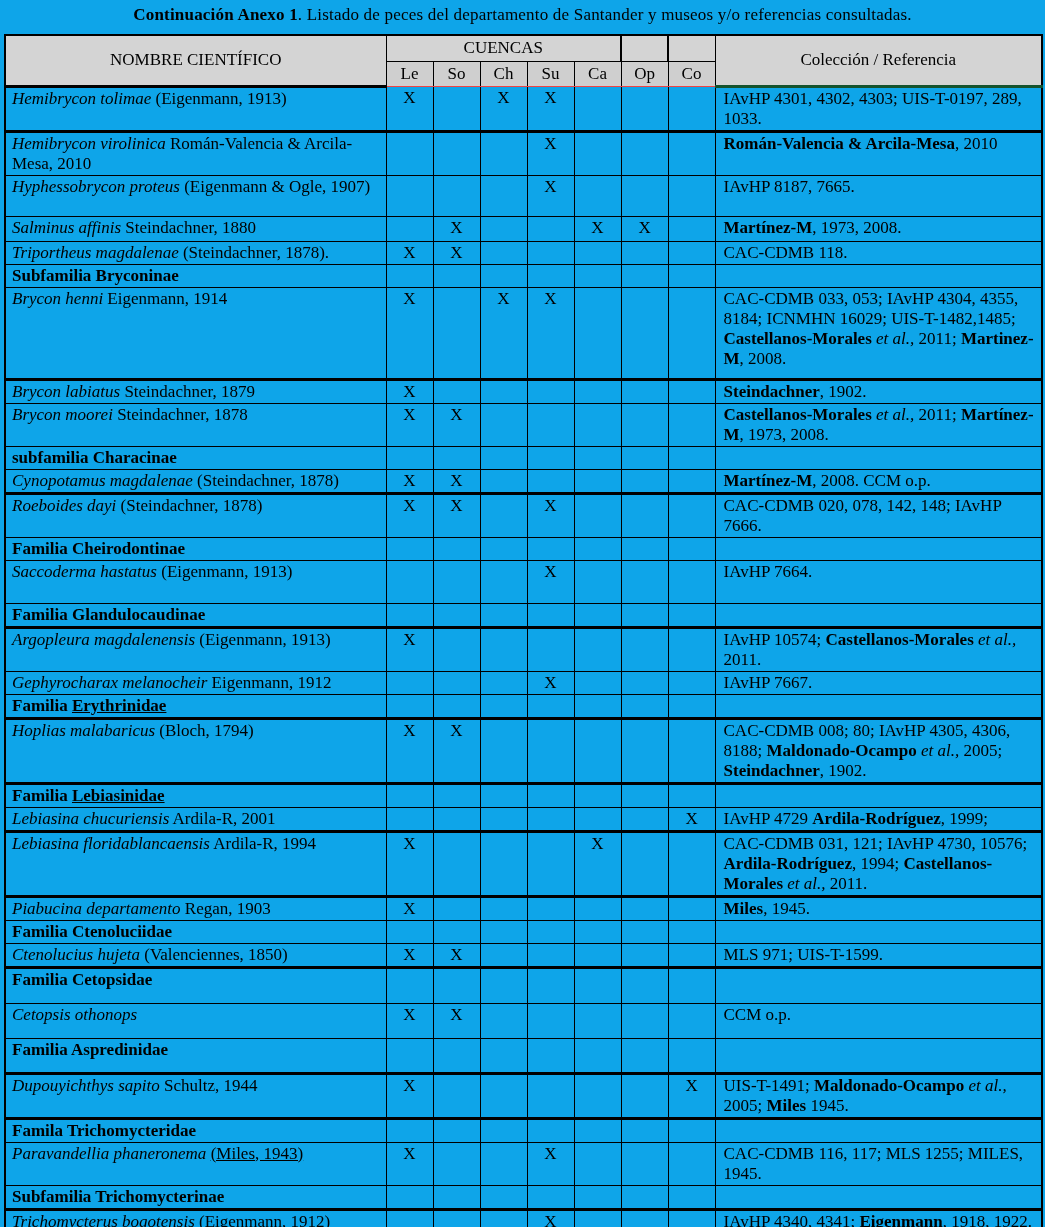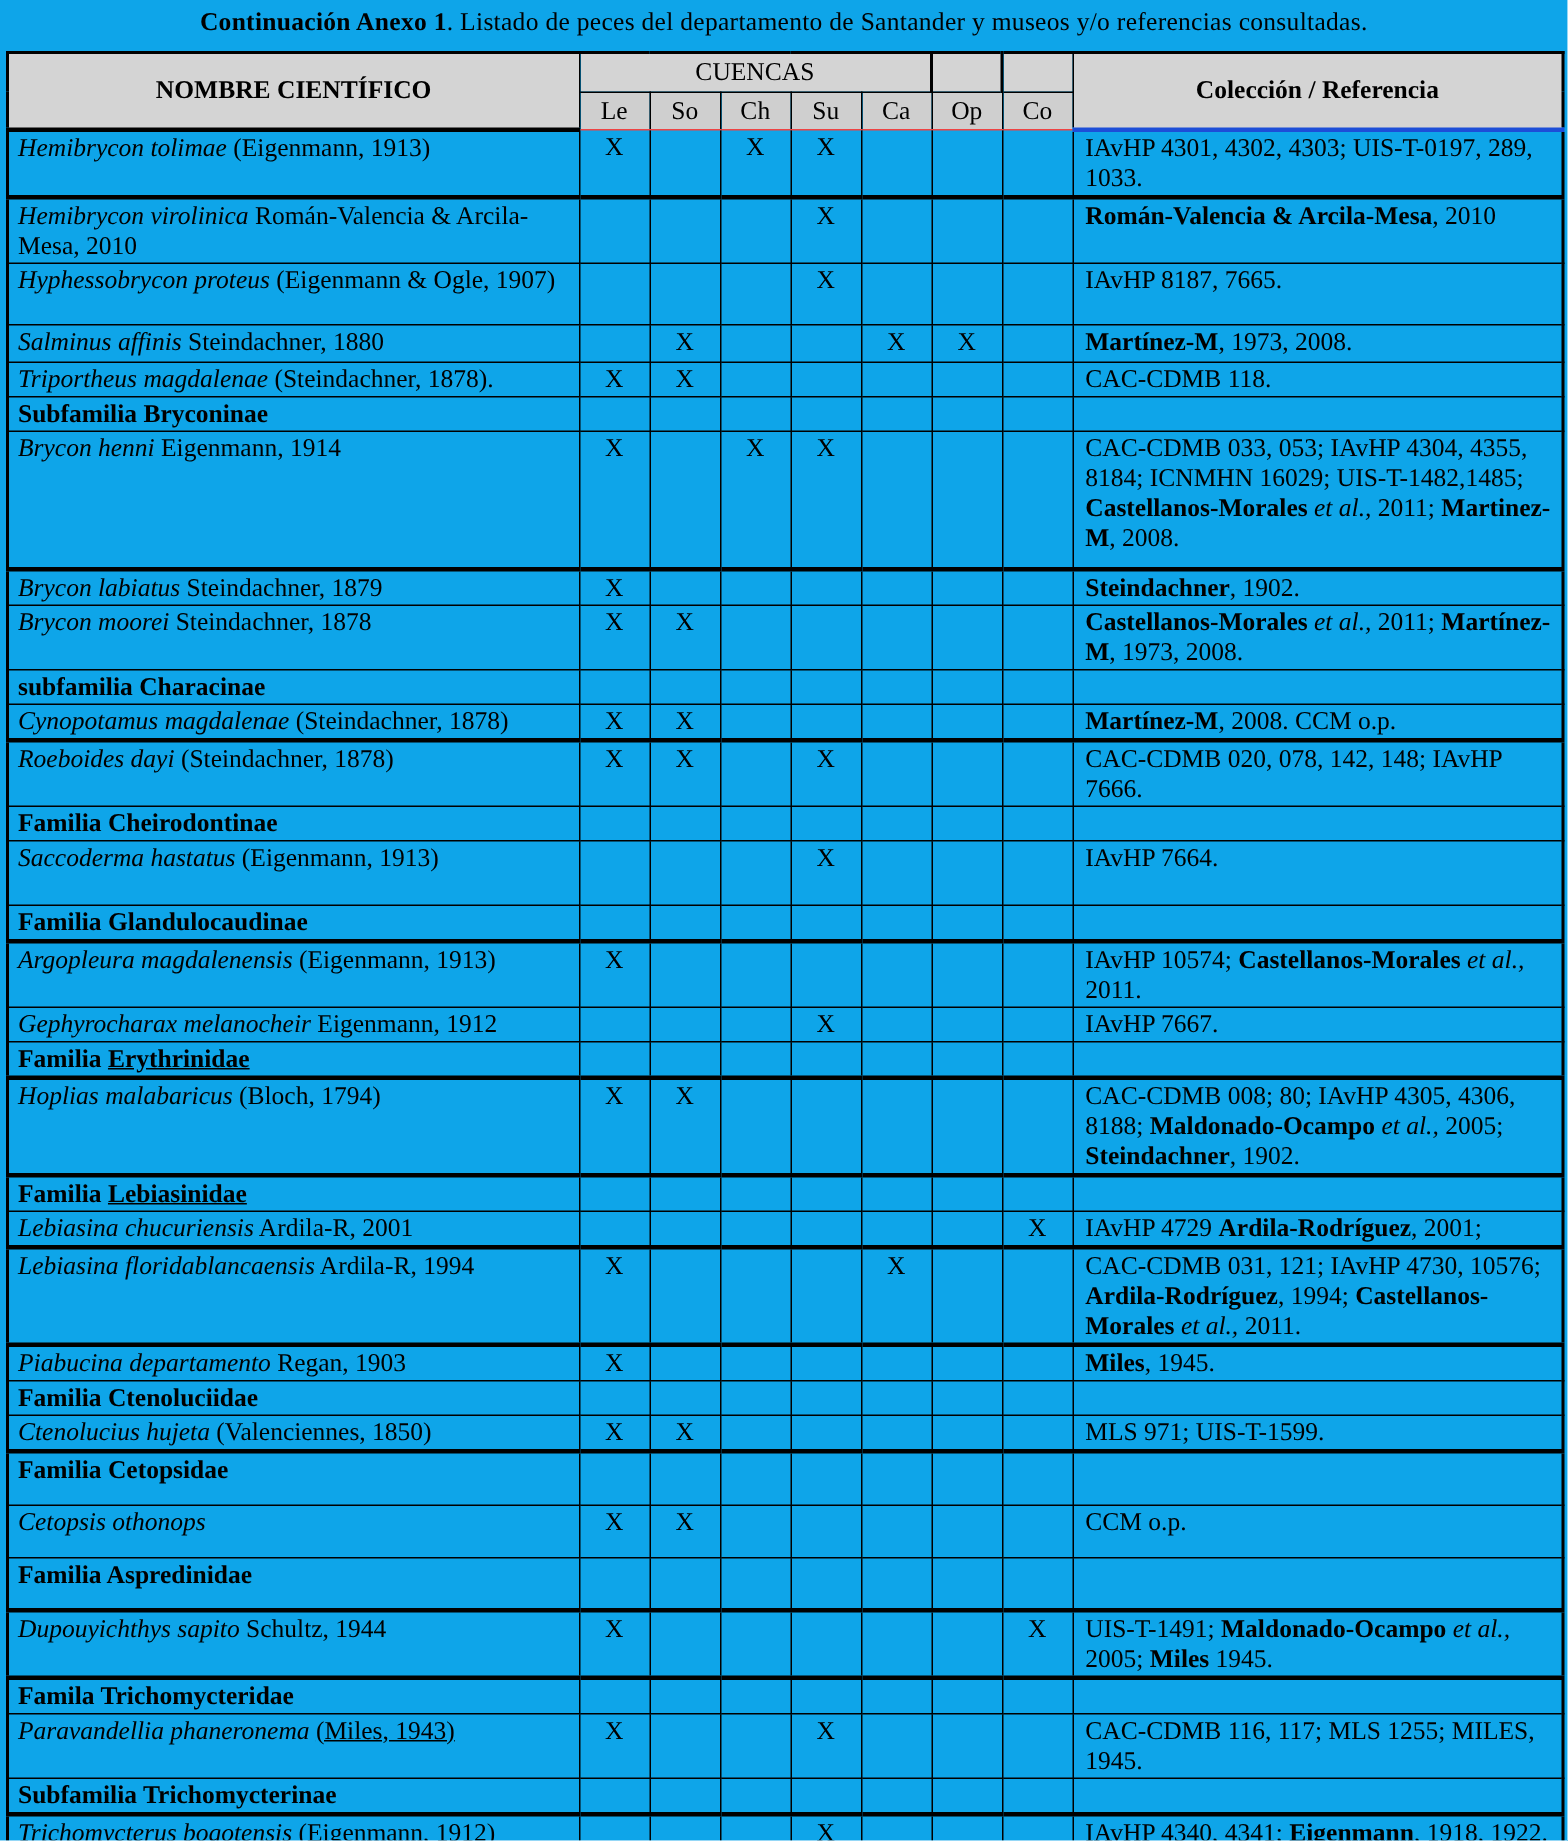--- a/index.html
+++ b/index.html
@@ -39,24 +39,24 @@
   thead th {
     background: #d4d4d4;
     font-size: 17px;
     font-weight: normal;
     text-align: center;
     vertical-align: middle;
     padding: 1px 2px;
   }
   thead tr.top-row { height: 26px; }
   thead tr.sub-row { height: 25px; }
-  thead th.name-h, thead th.ref-h { font-weight: bold; }
+  thead th.name-h, thead th.ref-h { font-weight: normal; }
   thead tr.sub-row th { background: #cfcfcf; border-bottom: 1px solid #ef4444; }
   thead th.name-h { border-bottom: 3px solid #000; }
-  thead th.ref-h  { border-bottom: 3px solid #1d4ed8; }
+  thead th.ref-h  { border-bottom: 3px solid #14532d; }
   thead th.empty-h { border-left: 2px solid #000; }
   td.name-cell {
     font-size: 17px;
     line-height: 20px;
     vertical-align: top;
     padding: 1px 3px 1px 6px;
   }
   td.mark-cell {
     font-size: 17px;
     line-height: 20px;
@@ -337,21 +337,21 @@
         </tr>
         <tr style="height: 22px;">
           <td class="name-cell"><span class="seg-i ">Lebiasina chucuriensis</span><span class=""> Ardila-R, 2001</span></td>
           <td class="mark-cell col-0"></td>
           <td class="mark-cell col-1"></td>
           <td class="mark-cell col-2"></td>
           <td class="mark-cell col-3"></td>
           <td class="mark-cell col-4"></td>
           <td class="mark-cell col-5"></td>
           <td class="mark-cell col-6">X</td>
-          <td class="ref-cell"><span class="">IAvHP 4729 </span><span class="seg-b ">Ardila-Rodríguez</span><span class="">, 2001;</span></td>
+          <td class="ref-cell"><span class="">IAvHP 4729 </span><span class="seg-b ">Ardila-Rodríguez</span><span class="">, 1999;</span></td>
         </tr>
         <tr class="thick-top" style="height: 64px;">
           <td class="name-cell"><span class="seg-i ">Lebiasina floridablancaensis</span><span class=""> Ardila-R, 1994</span></td>
           <td class="mark-cell col-0">X</td>
           <td class="mark-cell col-1"></td>
           <td class="mark-cell col-2"></td>
           <td class="mark-cell col-3"></td>
           <td class="mark-cell col-4">X</td>
           <td class="mark-cell col-5"></td>
           <td class="mark-cell col-6"></td>

